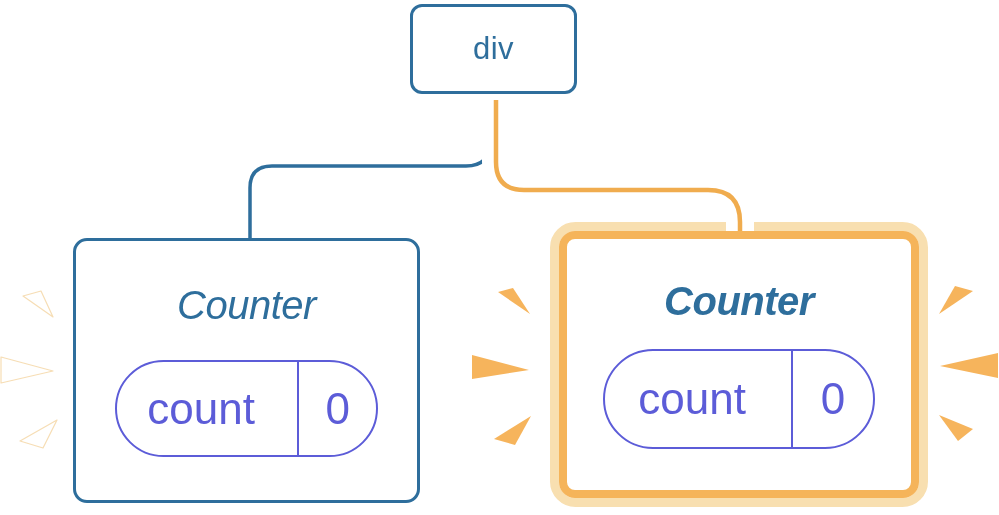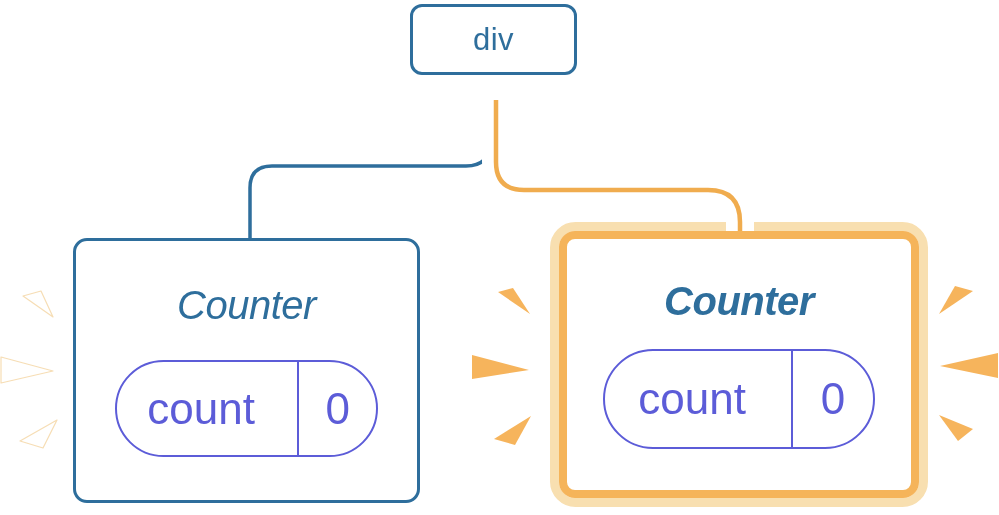--- a/index.html
+++ b/index.html
@@ -16,21 +16,21 @@
   #wires{position:absolute;left:0;top:0;z-index:1;}
   .edge-blue{fill:none;stroke:var(--blue);stroke-width:3.5px;}
   .edge-casing{fill:none;stroke:var(--box-bg);stroke-width:28px;}
   .edge-orange{fill:none;stroke:var(--orange-line);stroke-width:4.5px;}
   .glow-ring{fill:none;stroke:var(--orange-ring-light);stroke-width:9px;}
   .spark-white{fill:var(--sparkle-white);stroke:var(--sparkle-white-edge);stroke-width:1.2px;stroke-opacity:.75;stroke-linejoin:round;}
   .spark-orange{fill:var(--sparkle-orange);stroke:none;}
 
   
   .node{position:absolute;z-index:2;background:var(--box-bg);display:flex;flex-direction:column;align-items:center;}
-  #root-node{left:410px;top:4px;width:167px;height:71px;border:3px solid var(--blue);
+  #root-node{left:410px;top:4px;width:167px;height:90px;border:3px solid var(--blue);
     border-radius:12px;justify-content:center;}
   #root-node .tag{font-size:31px;color:var(--blue);letter-spacing:.5px;}
 
   #counter-left{left:73px;top:238px;width:347px;height:265px;border:3px solid var(--blue);border-radius:14px;}
   #counter-right{left:559px;top:231px;width:360px;height:267px;border:8px solid var(--orange-ring);border-radius:16px;}
 
   .title{color:var(--blue);font-size:40px;line-height:40px;letter-spacing:-.5px;font-style:italic;}
   #counter-left  .title{margin-top:44px;font-weight:500;}
   #counter-right .title{margin-top:42px;font-weight:700;}
 

